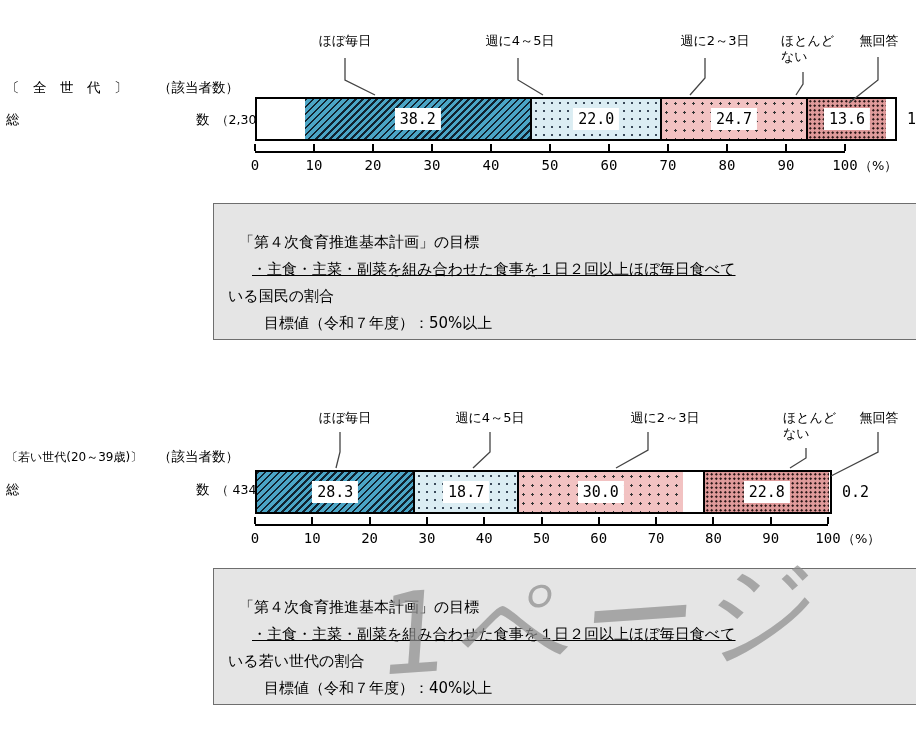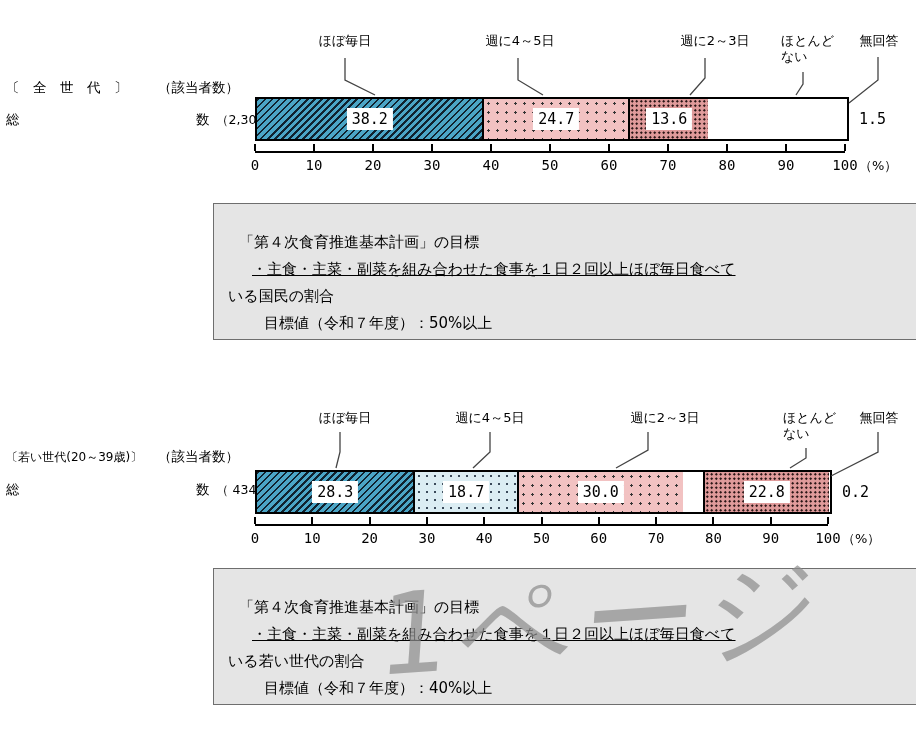--- a/index.html
+++ b/index.html
@@ -77,23 +77,26 @@
       <polyline points="803,72 803,84 796,95"></polyline>
       <polyline points="878,57 878,80 849,103"></polyline>
       <polyline points="340,432 340,452 336,468"></polyline>
       <polyline points="490,432 490,452 473,468"></polyline>
       <polyline points="648,432 648,450 616,468"></polyline>
       <polyline points="806,448 806,458 790,468"></polyline>
       <polyline points="878,432 878,452 831,476"></polyline>
     </g>
   </svg>
 
-  <div class="bar" id="bar1" style="left:255px;top:97px;width:590px;">
+  <div class="bar" id="bar1" style="left:255px;top:97px;width:590px;padding-left:48px;">
       <div class="seg p0" style="width: 38.2%;">
         <div class="vlabel">38.2</div>
+      </div>
+      <div class="seg p1" style="width: 22%;">
+        <div class="vlabel">22.0</div>
       </div>
       <div class="seg p2" style="width: 24.7%;">
         <div class="vlabel">24.7</div>
       </div>
       <div class="seg p3" style="width: 13.6%;">
         <div class="vlabel">13.6</div>
       </div>
       <div class="outside-label">1.5</div>
       <div class="seg p4" style="width: 1.5%;"></div>
     </div>

